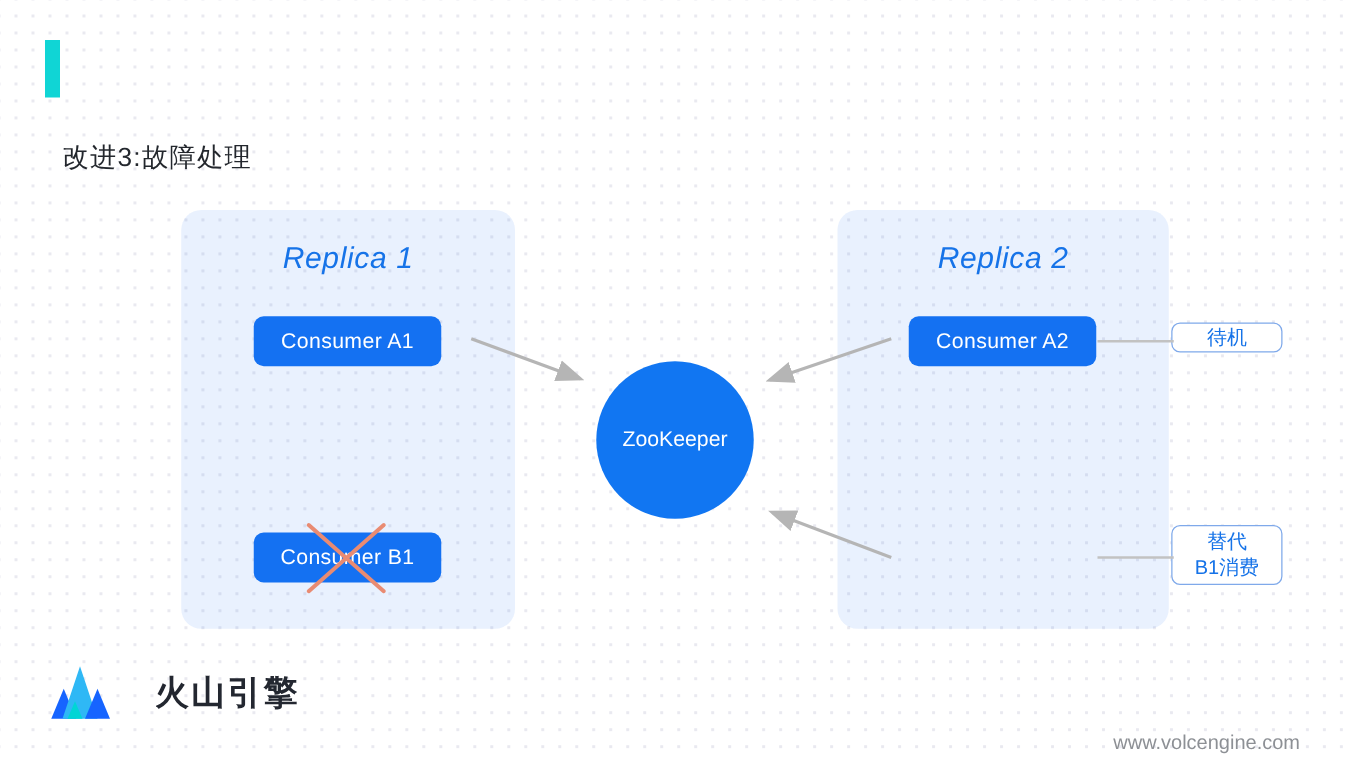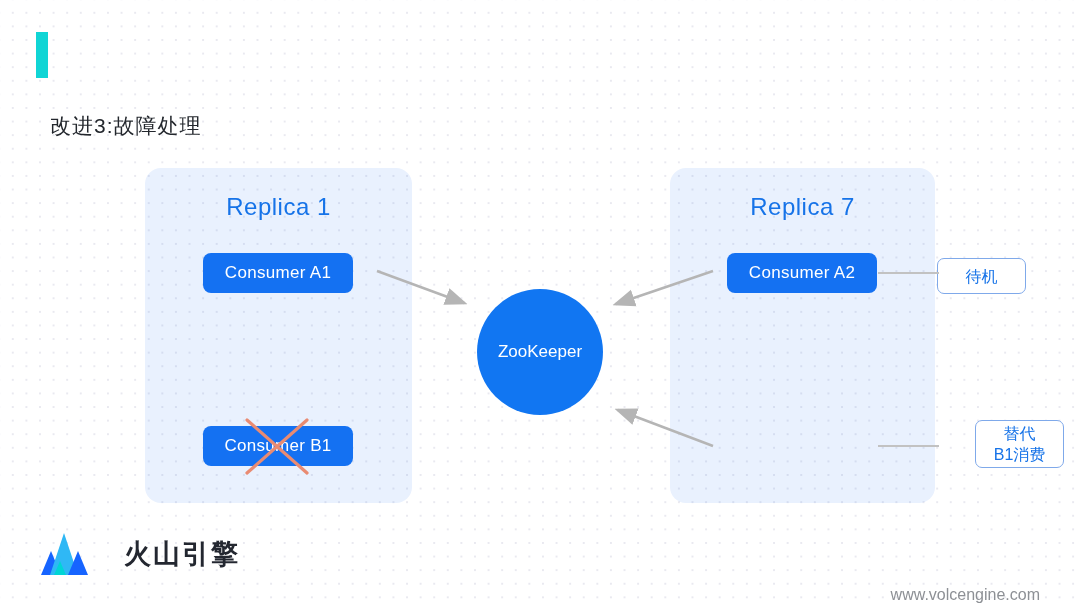--- a/index.html
+++ b/index.html
@@ -23,21 +23,21 @@
   
   .replica-panel {
     position:absolute; top:168px; height:335px;
     background:rgba(20,111,240,0.095);
     border-radius:16px;
   }
   .replica-1 { left:145px; width:267px; }
   .replica-2 { left:670px; width:265px; }
   .replica-title {
     position:absolute; top:25px; left:0; width:100%;
-    text-align:center; font-size:24px; color:#1673e8; letter-spacing:0.5px;
+    text-align:center; font-size:24px; color:#1673e8; letter-spacing:0.5px;font-style:italic;
   }
 
   
   .consumer-btn {
     position:absolute; width:150px; height:40px;
     background:#1471f2; border-radius:8px;
     display:flex; align-items:center; justify-content:center;
     color:#ffffff; font-size:17px; letter-spacing:0.3px;
     z-index:2;
   }
@@ -54,22 +54,22 @@
     color:#ffffff; font-size:17px; z-index:2;
   }
 
   
   .callout {
     position:absolute; width:89px;
     background:#ffffff; border:1.5px solid #7fa9ea; border-radius:7px;
     display:flex; flex-direction:column; align-items:center; justify-content:center;
     color:#1673e8; font-size:16px; line-height:21px; z-index:3;
   }
-  .callout-standby { left:937px; top:258px; height:36px; }
-  .callout-replace { left:937px; top:420px; height:48px;margin-left:38px; }
+  .callout-standby { left:937px; top:258px; height:24px; }
+  .callout-replace { left:937px; top:420px; height:48px; }
 
   
   .overlay-svg { position:absolute; left:0; top:0; z-index:4; pointer-events:none; }
 
   
   .footer-logo { position:absolute; left:40px; top:531px; display:flex; align-items:center; z-index:2; }
   .logo-mark { width:50px; height:46px; margin-right:10px; }
   .brand-name { font-size:27px; font-weight:700; color:#232730; letter-spacing:2px;margin-left:24px; }
   .footer-url { position:absolute; right:40px; top:548px; font-size:16px; color:#8d9095; z-index:2;margin-top:38px; }
 </style>
@@ -81,21 +81,21 @@
   <div class="title-row">
     <div class="accent-bar"></div>
   </div>
   <div class="slide-subtitle">改进3:故障处理</div>
 
   <div class="replica-panel replica-1">
     <div class="replica-title">Replica 1</div>
   </div>
 
   <div class="replica-panel replica-2">
-    <div class="replica-title">Replica 7</div>
+    <div class="replica-title">Replica 2</div>
   </div>
 
   <div class="consumer-btn btn-a1">Consumer A1</div>
   <div class="consumer-btn btn-b1">Consumer B1</div>
   <div class="consumer-btn btn-a2">Consumer A2</div>
 
   <div class="zk-circle">ZooKeeper</div>
 
   <div class="callout callout-standby">
     <span>待机</span>

